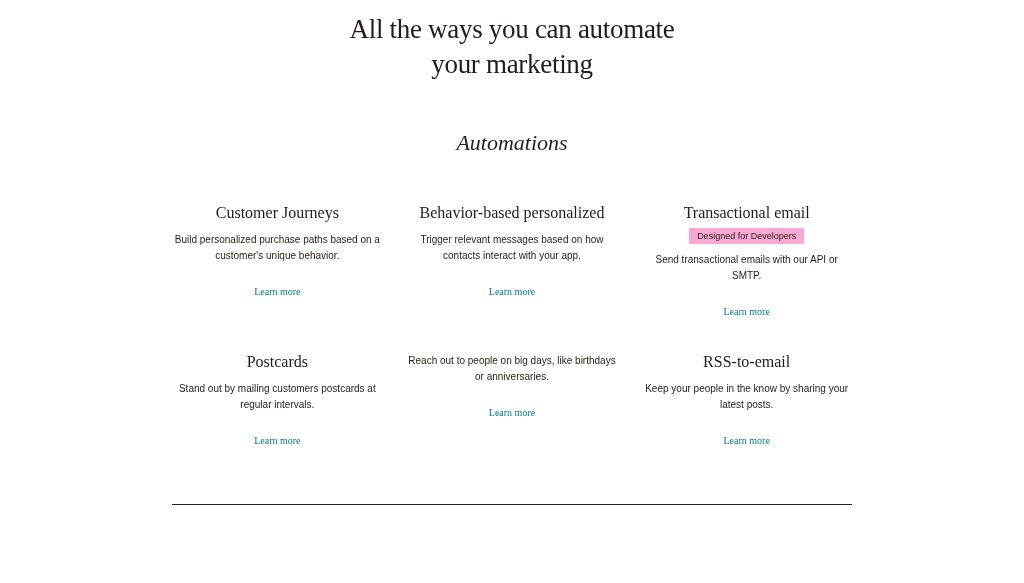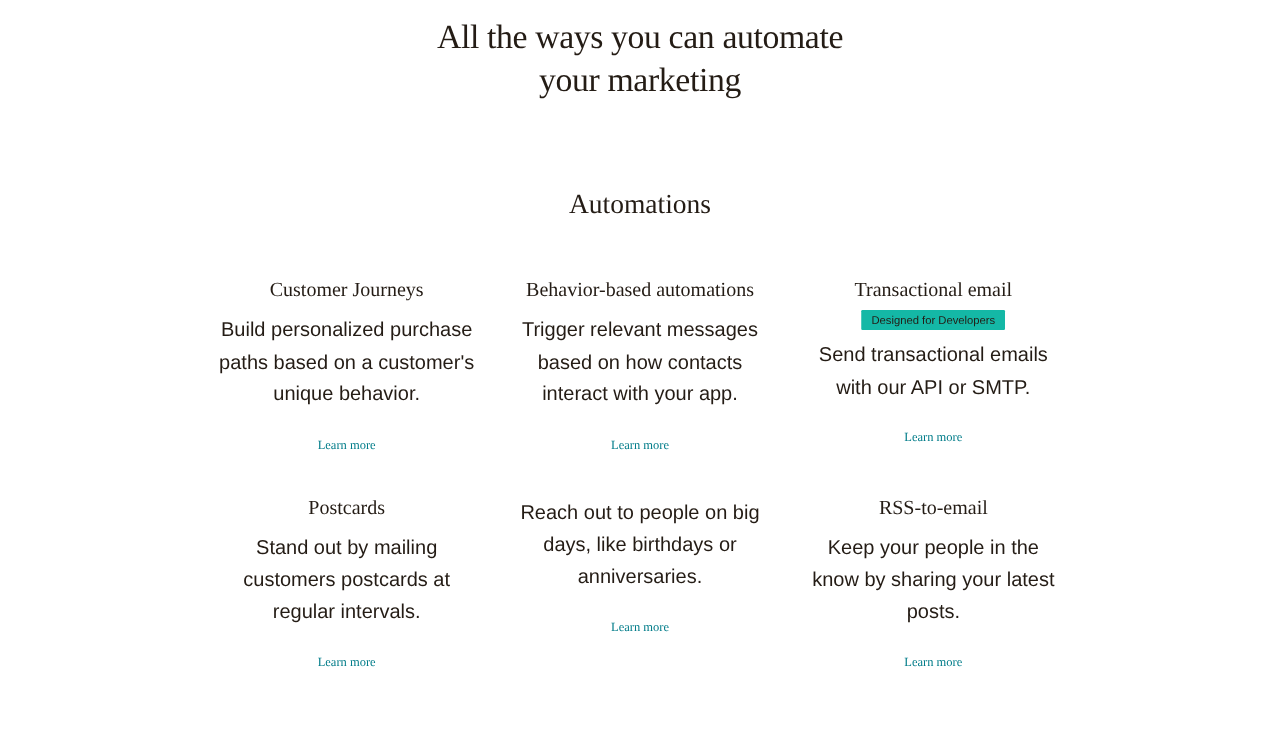--- a/index.html
+++ b/index.html
@@ -21,22 +21,23 @@
       font-weight: 400;
       line-height: 1.3;
       padding-top: 12px;
       padding-bottom: 10px;
       letter-spacing: -0.3px;
     }
     .section-title {
       text-align: center;
       font-size: 22px;
       font-weight: 400;
-      margin-top: 58px;
+      margin-top: 38px;
       margin-bottom: 48px;
+      font-style: italic;
     }
     .cards-container {
       max-width: 720px;
       margin: 0 auto;
       display: grid;
       grid-template-columns: repeat(3, 1fr);
       column-gap: 24px;
       row-gap: 36px;
       padding: 0 20px;
     }
@@ -47,32 +48,32 @@
       align-items: center;
     }
     .card-title {
       font-size: 16px;
       font-weight: 400;
       margin-bottom: 10px;
       font-family: Georgia, 'Times New Roman', serif;
     }
     .card-badge {
       display: inline-block;
-      background: #14b8a6;
+      background: #f9a8d4;
       color: #241c15;
       font-family: 'Helvetica Neue', Arial, sans-serif;
       font-size: 9px;
       padding: 3px 8px;
       margin-bottom: 8px;
       margin-top: -4px;
       border-radius: 1px;
     }
     .card-desc {
       font-family: 'Helvetica Neue', Arial, sans-serif;
-      font-size: 16px;
+      font-size: 10px;
       color: #241c15;
       line-height: 1.6;
       margin-bottom: 22px;
       max-width: 210px;
     }
     .card-link {
       font-family: Liberation Serif, serif;
       font-size: 10px;
       color: #007c89;
       text-decoration: none;
@@ -97,21 +98,21 @@
 
 <div class="cards-container">
 
   <div class="card">
     <div class="card-title">Customer Journeys</div>
     <div class="card-desc">Build personalized purchase paths based on a customer's unique behavior.</div>
     <a class="card-link">Learn more</a>
   </div>
 
   <div class="card">
-    <div class="card-title">Behavior-based automations</div>
+    <div class="card-title">Behavior-based personalized</div>
     <div class="card-desc">Trigger relevant messages based on how contacts interact with your app.</div>
     <a class="card-link">Learn more</a>
   </div>
 
   <div class="card">
     <div class="card-title">Transactional email</div>
     <div class="card-badge">Designed for Developers</div>
     <div class="card-desc">Send transactional emails with our API or SMTP.</div>
     <a class="card-link">Learn more</a>
   </div>

